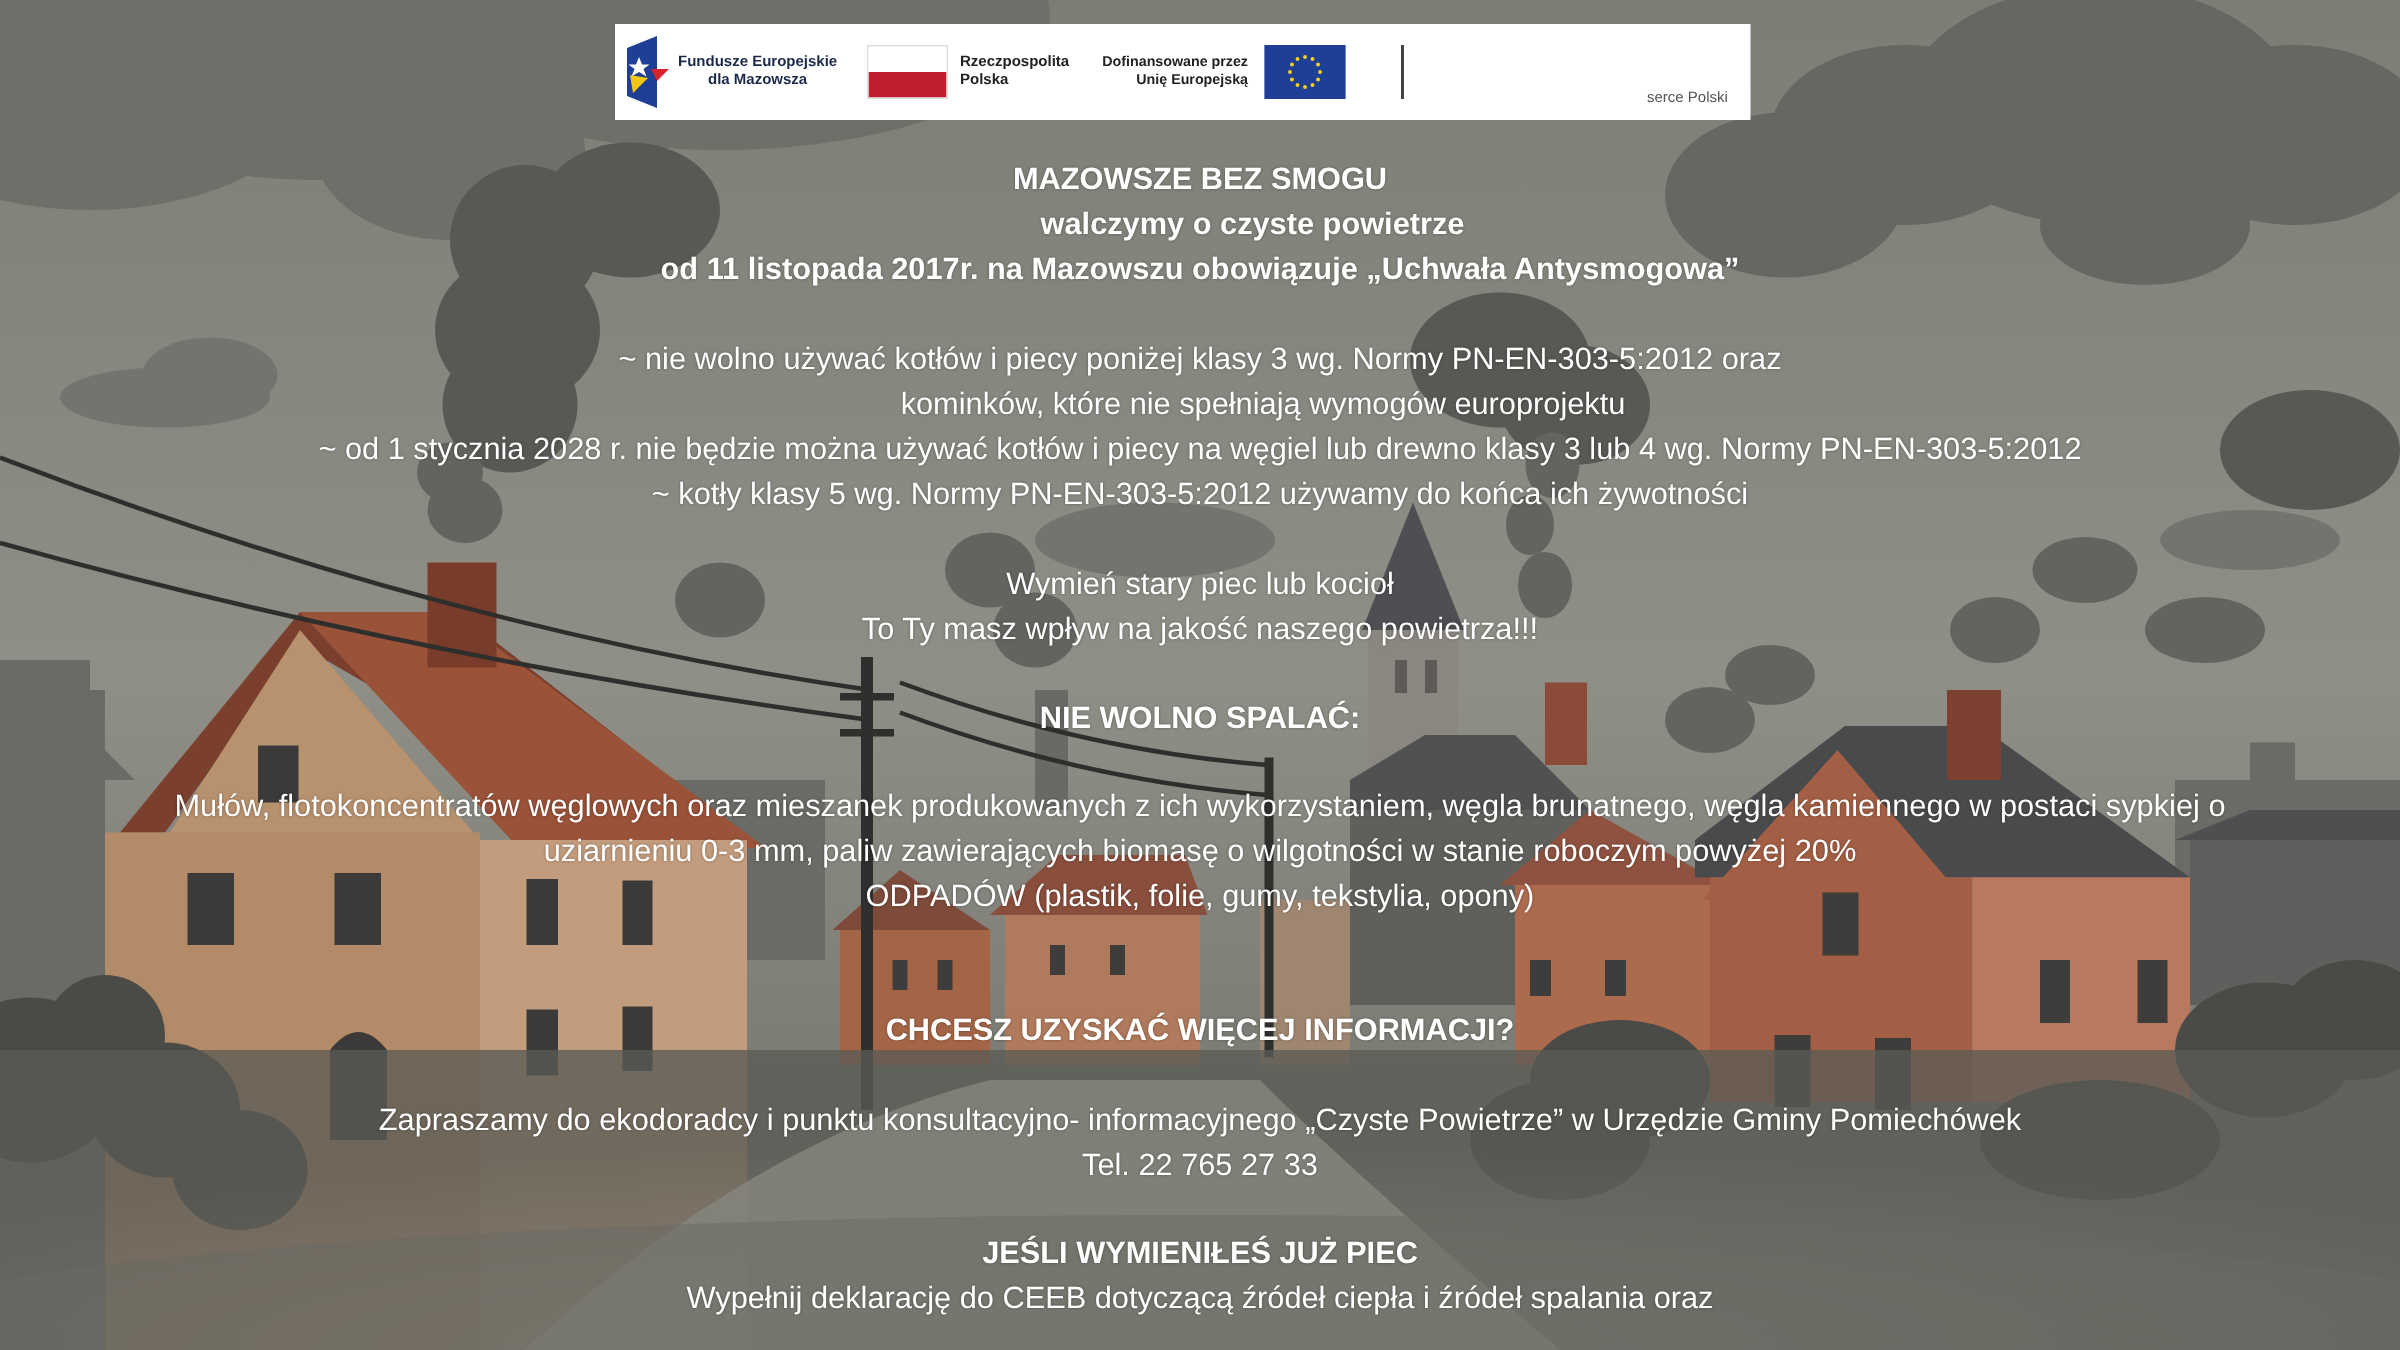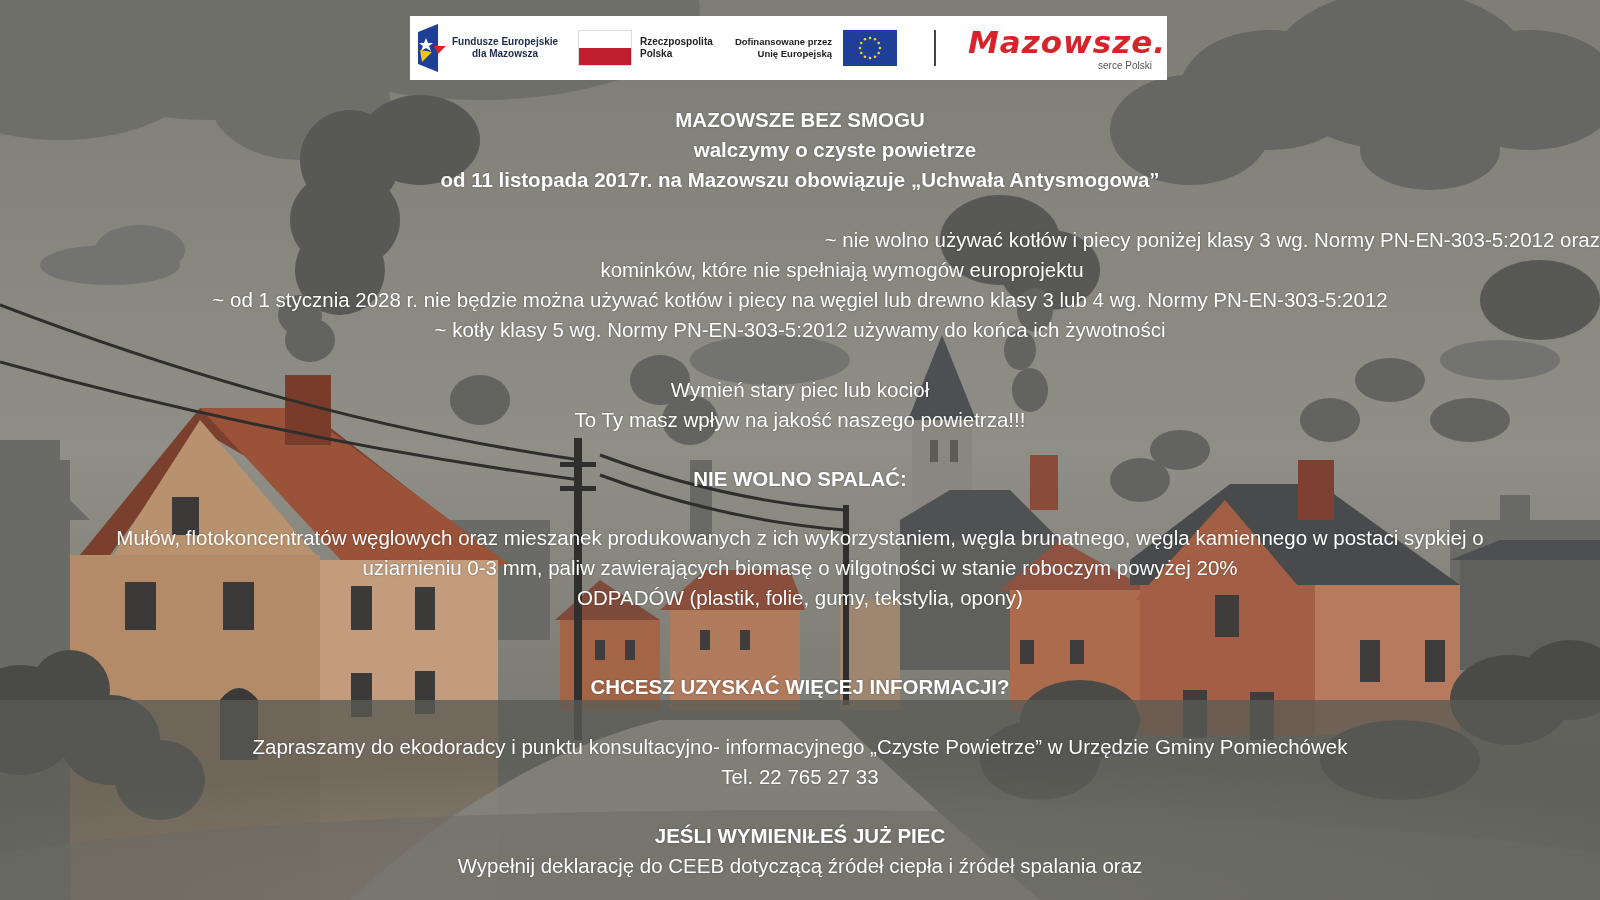--- a/index.html
+++ b/index.html
@@ -208,30 +208,29 @@
         <circle cx="32" cy="26.7" r="1.3"></circle>
       <circle cx="27" cy="28" r="1.3"></circle>
         <circle cx="22" cy="26.7" r="1.3"></circle>
         <circle cx="18.3" cy="23" r="1.3"></circle>
       <circle cx="17" cy="18" r="1.3"></circle>
         <circle cx="18.3" cy="13" r="1.3"></circle>
         <circle cx="22" cy="9.3" r="1.3"></circle>
     </g>
   </svg>
   <div class="divider"></div>
-  <div class="maz-logo">Mazowsze.</div>
   <div class="maz-sub">serce Polski</div>
 </div>
 
 <div class="content">
   <div class="line b" style="top:108px;">MAZOWSZE BEZ SMOGU</div>
   <div class="line b" style="top:138px;margin-left:35px;">walczymy o czyste powietrze</div>
   <div class="line b" style="top:168px;">od 11 listopada 2017r. na Mazowszu obowiązuje „Uchwała Antysmogowa”</div>
 
-  <div class="line" style="top:228px;text-align:right;">~ nie wolno używać kotłów i piecy poniżej klasy 3 wg. Normy PN-EN-303-5:2012 oraz</div>
+  <div class="line" style="top:228px;">~ nie wolno używać kotłów i piecy poniżej klasy 3 wg. Normy PN-EN-303-5:2012 oraz</div>
   <div class="line" style="top:258px;margin-left:42px;">kominków, które nie spełniają wymogów europrojektu</div>
   <div class="line" style="top:288px;">~ od 1 stycznia 2028 r. nie będzie można używać kotłów i piecy na węgiel lub drewno klasy 3 lub 4 wg. Normy PN-EN-303-5:2012</div>
   <div class="line" style="top:318px;">~ kotły klasy 5 wg. Normy PN-EN-303-5:2012 używamy do końca ich żywotności</div>
 
   <div class="line" style="top:378px;">Wymień stary piec lub kocioł</div>
   <div class="line" style="top:408px;">To Ty masz wpływ na jakość naszego powietrza!!!</div>
 
   <div class="line b" style="top:467px;">NIE WOLNO SPALAĆ:</div>
   <div class="line" style="top:526px;">Mułów, flotokoncentratów węglowych oraz mieszanek produkowanych z ich wykorzystaniem, węgla brunatnego, węgla kamiennego w postaci sypkiej o</div>
   <div class="line" style="top:556px;">uziarnieniu 0-3 mm, paliw zawierających biomasę o wilgotności w stanie roboczym powyżej 20%</div>

